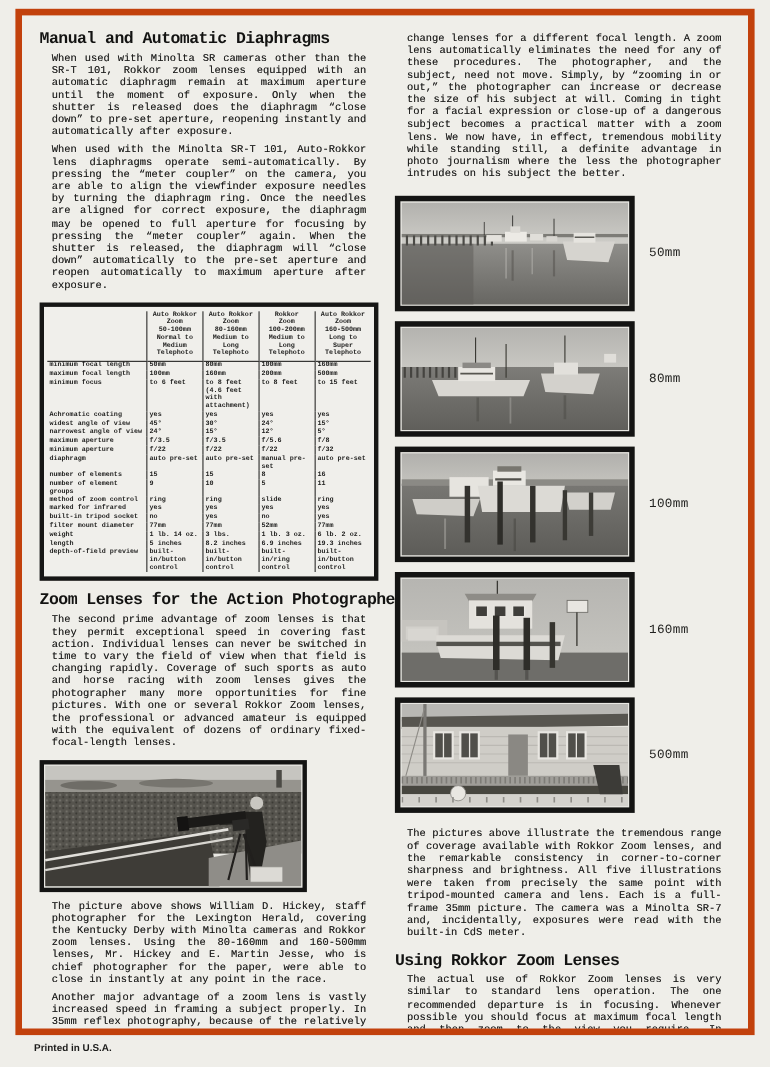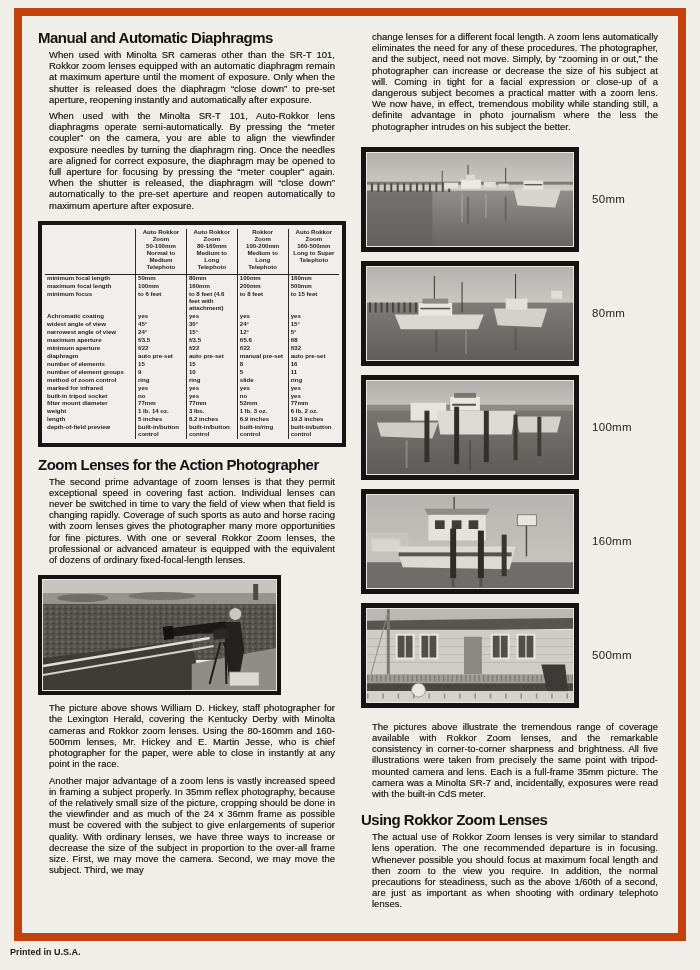--- a/index.html
+++ b/index.html
@@ -3,22 +3,22 @@
 <meta charset="utf-8">
 <style>
   html,body{margin:0;padding:0;}
   body{
     width:700px;height:970px;position:relative;overflow:hidden;
     background:#efeee9;color:#171716;
     font-family:"Liberation Sans",sans-serif;
   }
   .frame{
     position:absolute;left:14px;top:8px;width:672px;height:933px;
-    box-sizing:border-box;border:8px solid #c2410c;background:#efeee9;
-    padding:12px 15px 8px 16px;display:flex;gap:15px;overflow:hidden;
+    box-sizing:border-box;border:6px solid #c2410c;background:#efeee9;
+    padding:12px 15px 8px 16px;display:flex;gap:15px;overflow:hidden;font-family:Liberation Mono, monospace;
   }
   .col{width:308px;flex:none;display:flex;flex-direction:column;}
   .head{
     font-size:15px;font-weight:bold;letter-spacing:-0.5px;
     margin:7px 0 3px;white-space:nowrap;color:#131312;
   }
   .head.first{margin-top:1px;}
   .para{
     font-size:9.5px;line-height:1.18;text-align:justify;margin:0 11px 5px;
     color:#1b1b1a;text-shadow:0 0 0.4px rgba(25,25,25,0.55);
@@ -46,21 +46,21 @@
   }
   .photo-frame svg,.hphoto svg{display:block;width:100%;height:100%;}
   .photo-stack{margin:10px 0 4px;}
   .photo-row{display:flex;align-items:center;margin-bottom:9px;}
   .hphoto{
     box-sizing:border-box;border:5px solid #141413;background:#e9e8e3;
     padding:1px;width:218px;height:105px;flex:none;
   }
   .flabel{font-size:11.5px;color:#222220;margin-left:13px;letter-spacing:0.3px;}
   .printed{
-    position:absolute;left:10px;top:947px;font-size:9px;font-weight:bold;color:#1a1a19;
+    position:absolute;left:31px;top:947px;font-size:9px;font-weight:bold;color:#1a1a19;
   }
   .rightcol .para.topp{margin-top:3px;}
 </style>
 </head>
 <body>
 
 <div class="frame">
 
   <div class="col">
     <div class="head first">Manual and Automatic Diaphragms</div>

